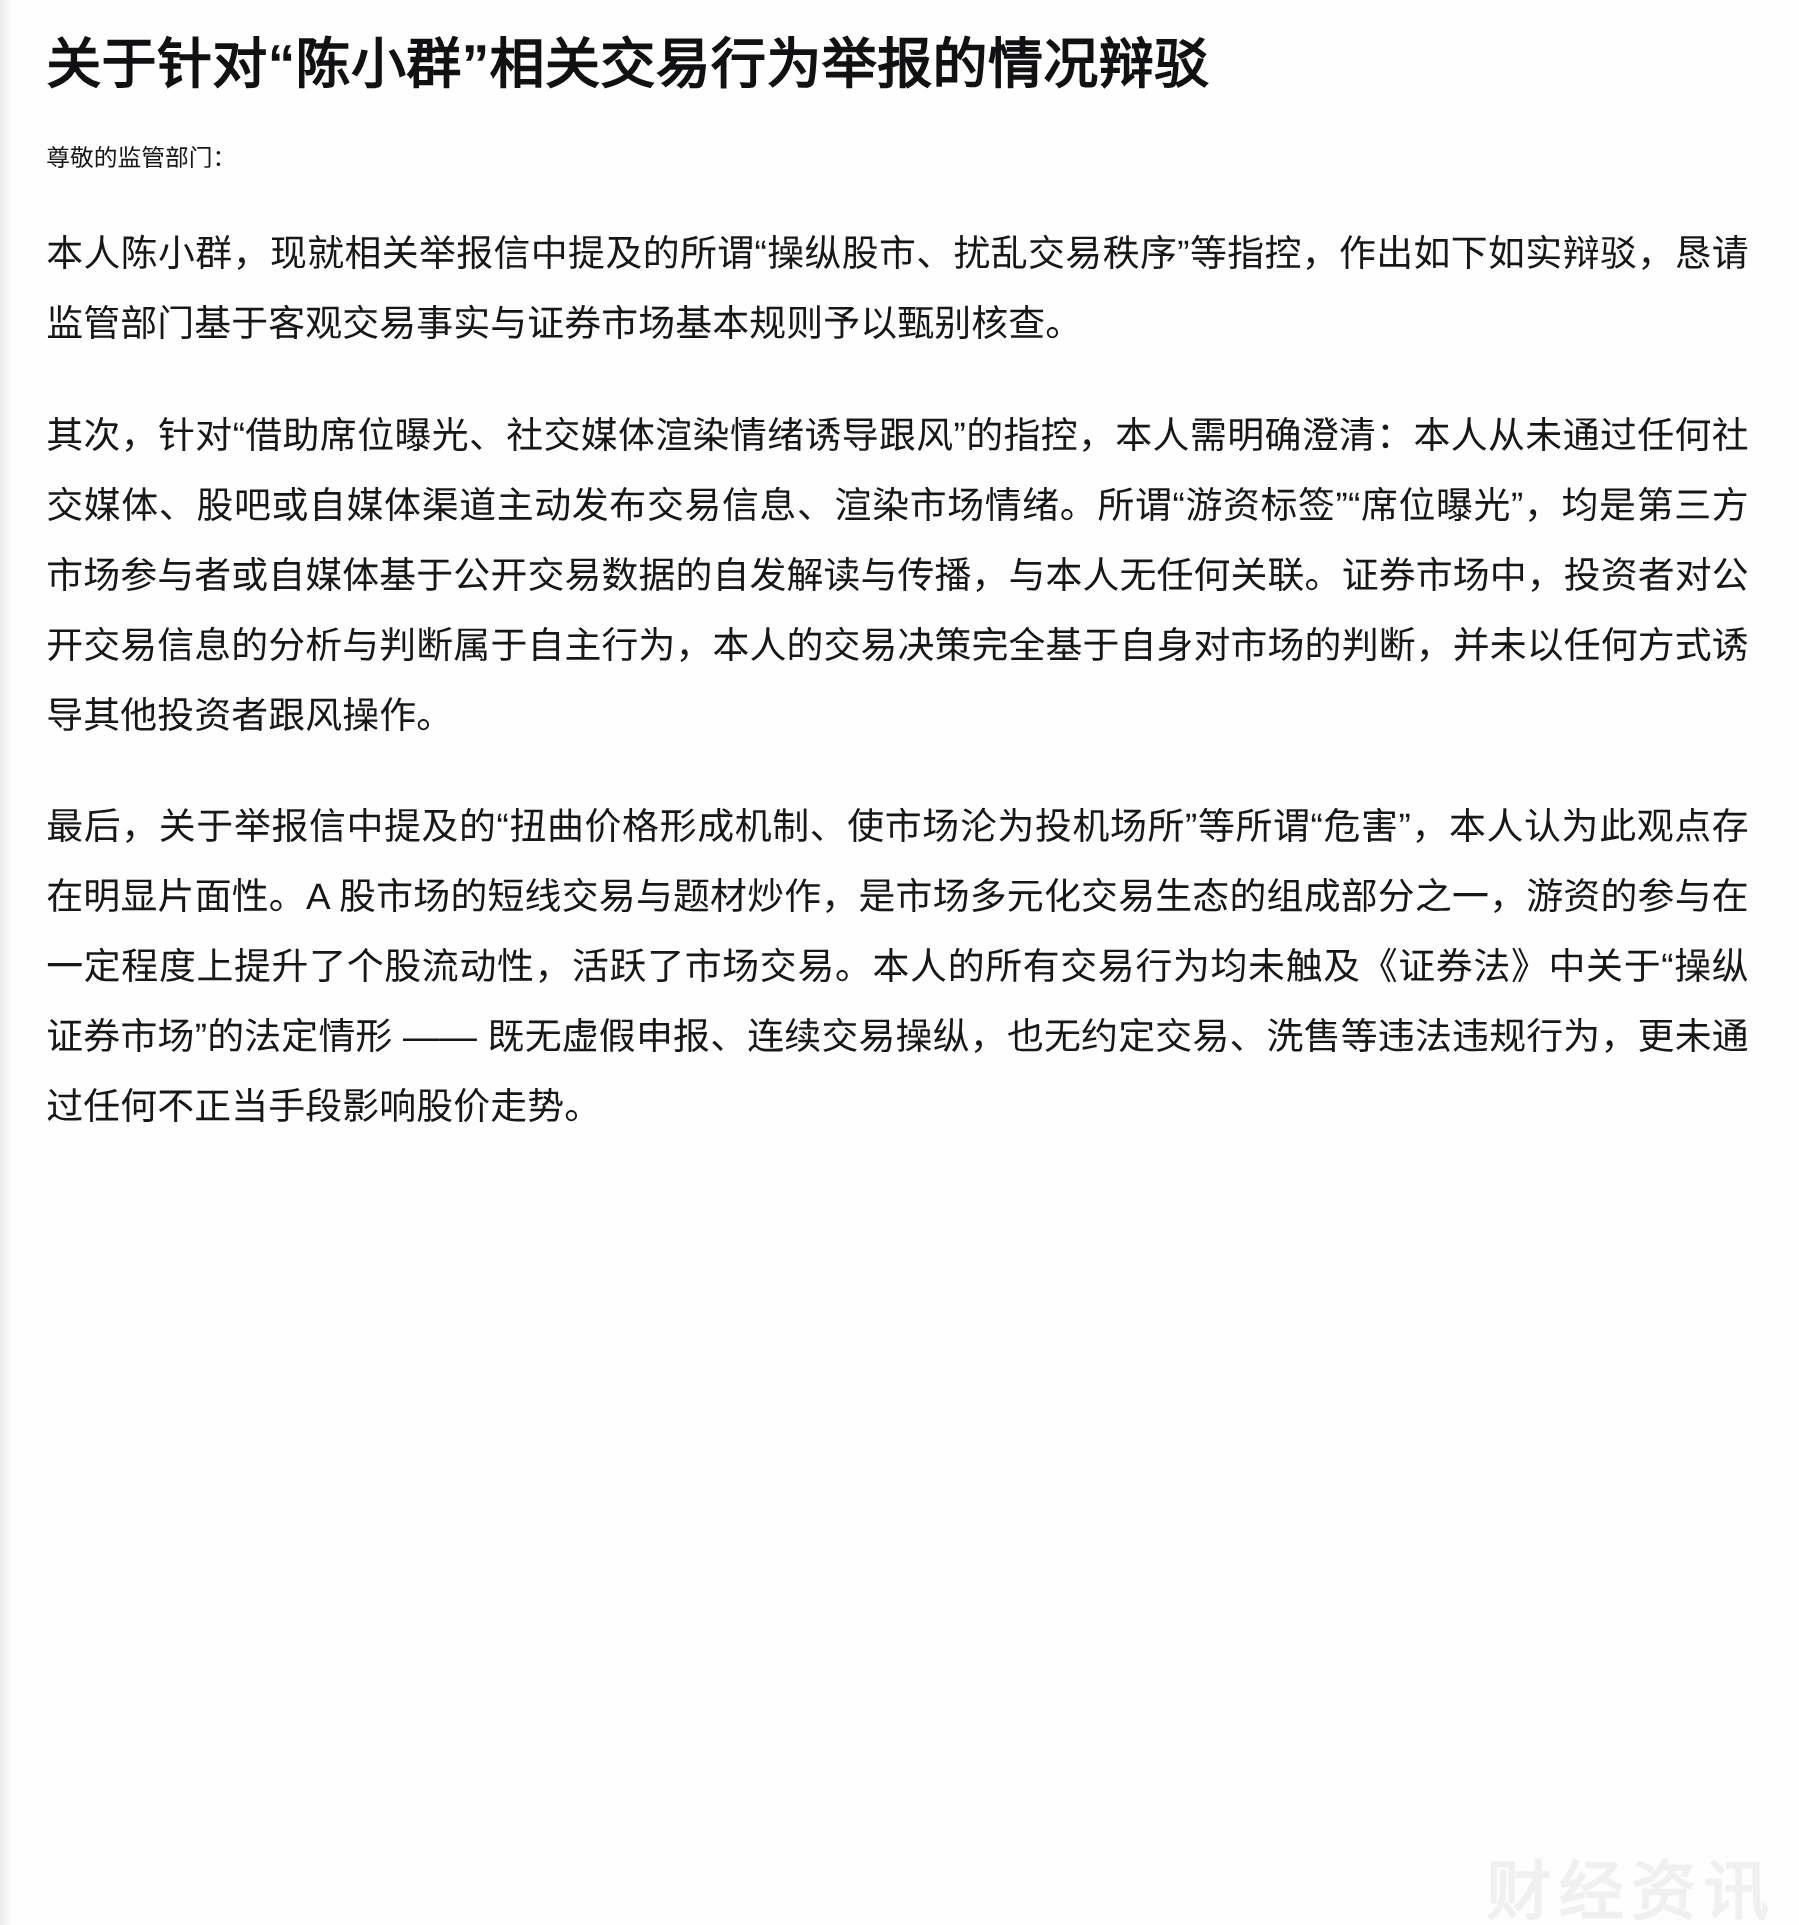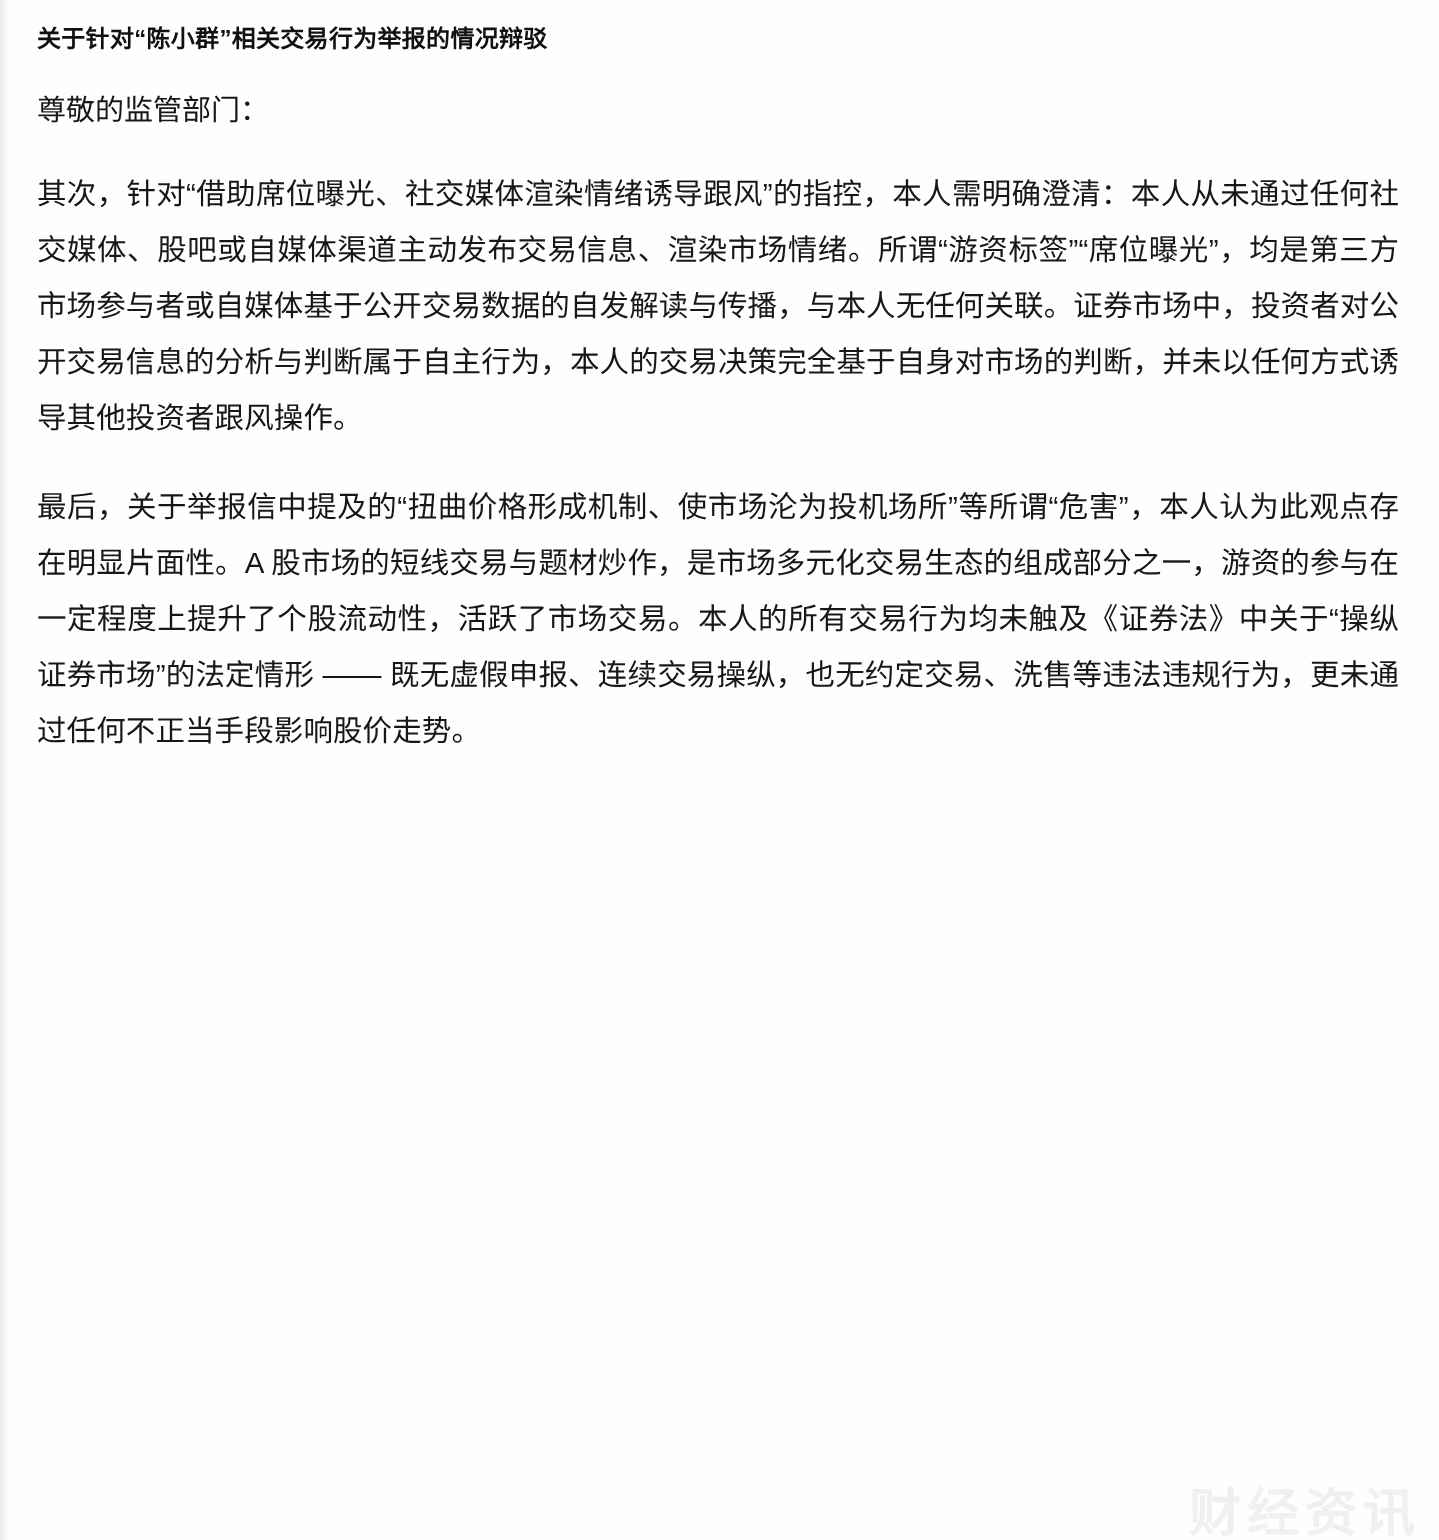--- a/index.html
+++ b/index.html
@@ -32,30 +32,30 @@
   }
   .content {
     position: absolute;
     left: 37px;
     top: 0;
     width: 1362px;
   }
   .doc-title {
     margin: 0;
     padding-top: 24px;
-    font-size: 24px;
+    font-size: 44px;
     font-weight: bold;
     line-height: 1.25;
     color: #111114;
     letter-spacing: 0.3px;
   }
   .salutation {
     margin: 0;
     padding-top: 35px;
-    font-size: 29px;
+    font-size: 19px;
     line-height: 1.5;
     color: #17171a;
   }
   .para {
     margin: 0;
     padding-top: 33px;
     font-size: 29.5px;
     line-height: 56px;
     color: #17171a;
     text-align: justify;
@@ -81,20 +81,21 @@
 <div class="page">
 
   <div class="left-edge"></div>
 
   <div class="content">
 
     <h1 class="doc-title">关于针对“陈小群”相关交易行为举报的情况辩驳</h1>
 
     <p class="salutation">尊敬的监管部门：</p>
 
+    <p class="para">本人陈小群，现就相关举报信中提及的所谓“操纵股市、扰乱交易秩序”等指控，作出如下如实辩驳，恳请监管部门基于客观交易事实与证券市场基本规则予以甄别核查。</p>
 
 
     <p class="para">其次，针对“借助席位曝光、社交媒体渲染情绪诱导跟风”的指控，本人需明确澄清：本人从未通过任何社交媒体、股吧或自媒体渠道主动发布交易信息、渲染市场情绪。所谓“游资标签”“席位曝光”，均是第三方市场参与者或自媒体基于公开交易数据的自发解读与传播，与本人无任何关联。证券市场中，投资者对公开交易信息的分析与判断属于自主行为，本人的交易决策完全基于自身对市场的判断，并未以任何方式诱导其他投资者跟风操作。</p>
 
 
     <p class="para">最后，关于举报信中提及的“扭曲价格形成机制、使市场沦为投机场所”等所谓“危害”，本人认为此观点存在明显片面性。A 股市场的短线交易与题材炒作，是市场多元化交易生态的组成部分之一，游资的参与在一定程度上提升了个股流动性，活跃了市场交易。本人的所有交易行为均未触及《证券法》中关于“操纵证券市场”的法定情形 —— 既无虚假申报、连续交易操纵，也无约定交易、洗售等违法违规行为，更未通过任何不正当手段影响股价走势。</p>
 
   </div>
 
   <div class="watermark">财经资讯</div>

